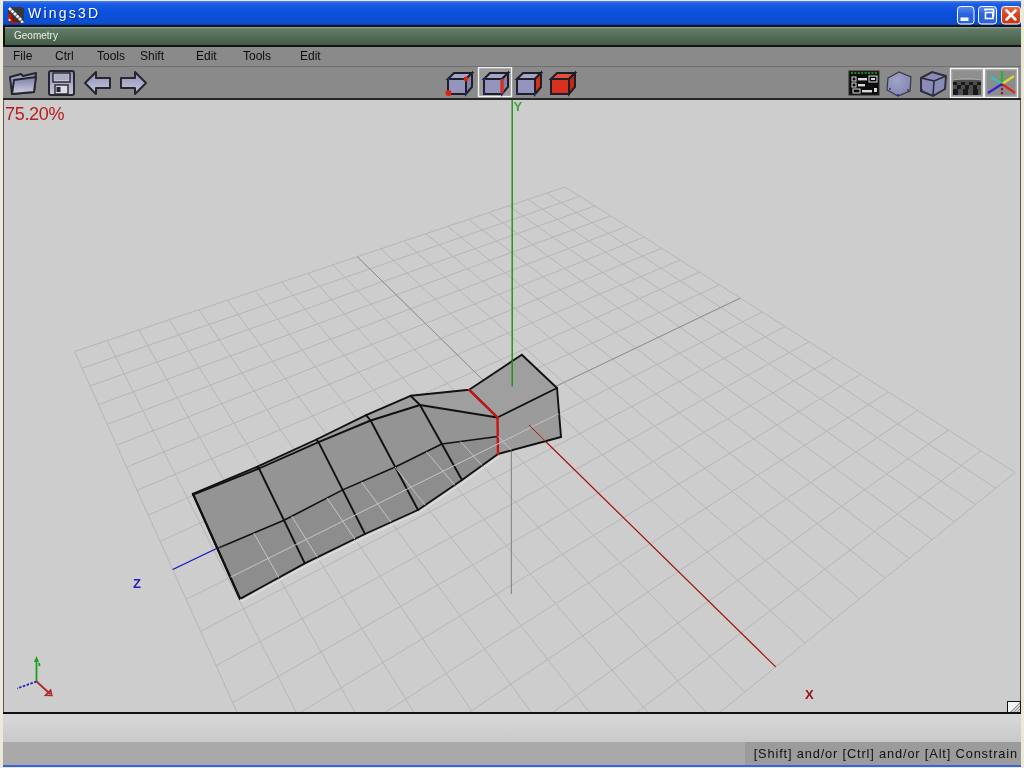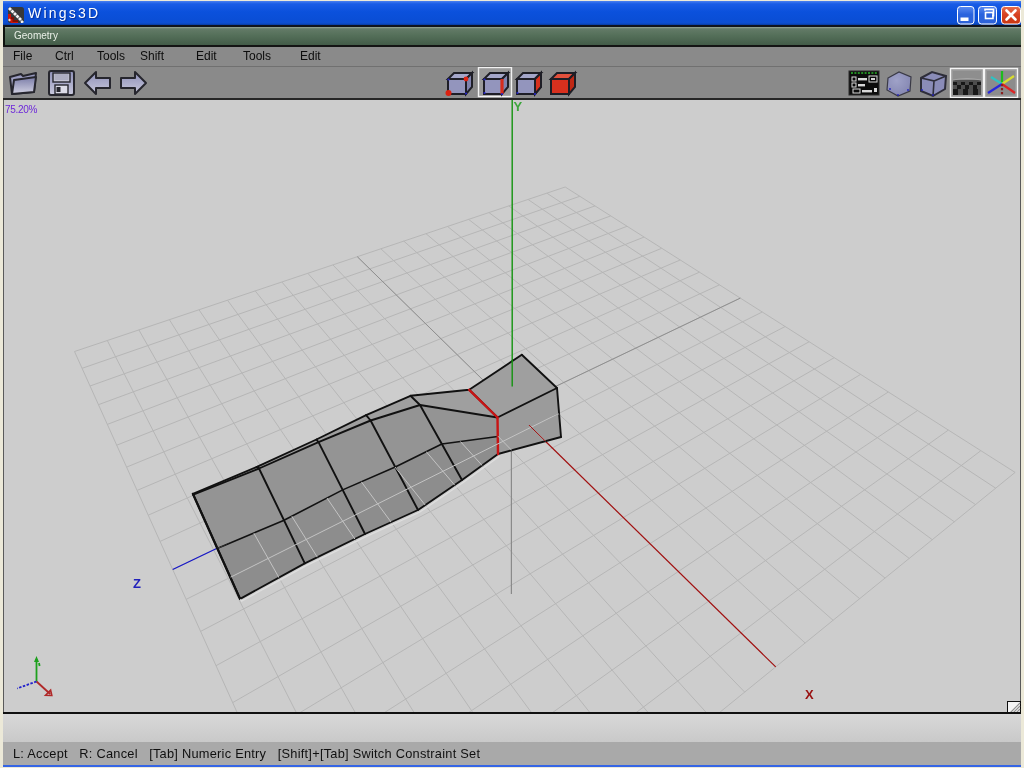--- a/index.html
+++ b/index.html
@@ -14,21 +14,21 @@
 #tbar{left:3px;top:66px;width:1018px;height:32px;background:#8a8a8a;border-top:1px solid #707070;box-sizing:border-box}
 #tline{left:3px;top:98px;width:1018px;height:2px;background:#262626}
 #vp{left:3px;top:100px;width:1018px;height:612px;background:#cdcdcd;border-left:1px solid #5a5a5a;border-right:1px solid #5a5a5a;box-sizing:border-box}
 #vbline{left:3px;top:712px;width:1018px;height:2px;background:#101010}
 #strip{left:3px;top:714px;width:1018px;height:28px;background:linear-gradient(#d8d8d8,#c9c9c9)}
 #sbar{left:3px;top:742px;width:1018px;height:23px;background:#a9a9a9;color:#101010;font-size:12.8px;letter-spacing:0.25px}
 #sbar .lft{position:absolute;left:10px;top:4px;white-space:pre}
 #sbar .rgt{position:absolute;left:742px;top:0;width:276px;height:23px;background:#9b9b9b}
 #sbar .rgt span{position:absolute;right:3px;top:4px;white-space:pre;letter-spacing:0.85px}
 #bline{left:3px;top:765px;width:1018px;height:2px;background:#3565e5}
-.zm{position:absolute;left:5px;top:104px;color:#6d28d9;font-size:10px;letter-spacing:-0.3px}
+.zm{position:absolute;left:5px;top:104px;color:#b91c1c;font-size:18px;letter-spacing:-0.3px}
 </style></head><body>
 <div id="title" class="abs">
 <svg class="abs" style="left:5px;top:6px" width="16" height="16" viewBox="0 0 16 16">
 <rect x="0" y="0" width="16" height="16" rx="2.5" fill="#383838"></rect>
 <path d="M0 7 L3 7 L3 10 L6 10 L6 13 L10 13 L10 16 L3 16 L0 12 Z" fill="#cc1408"></path>
 <path d="M3 10 L6 10 L6 13 L10 13 L10 15 L4.5 15 L4.5 12 L3 12 Z" fill="#7e1005"></path>
 <g fill="#f4f4f4">
 <path d="M0 2 L2 0 L4 2 L2 4 Z"></path>
 <path d="M2.5 4.5 L4.5 2.5 L6.5 4.5 L4.5 6.5 Z"></path>
 <path d="M5 7 L7 5 L9 7 L7 9 Z"></path>
@@ -331,14 +331,16 @@
 <path d="M34.8 47.5 L28.6 47.3 L33.6 42.2 Z" fill="none" stroke="#b02828" stroke-width="1.6"></path>
 <line x1="19.5" y1="33.5" x2="0" y2="40.5" stroke="#2222cc" stroke-width="1.8" stroke-dasharray="2.5 1.5"></line>
 </svg>
 <svg class="abs" style="left:1007px;top:701px" width="14" height="14" viewBox="0 0 14 14">
 <rect x="0.5" y="0.5" width="13" height="13" fill="#f4f4f4" stroke="#101010"></rect>
 <path d="M13 2 L2 13 M13 5 L5 13 M13 8 L8 13 M13 11 L11 13" stroke="#909090" stroke-width="1.2"></path>
 </svg>
 <div id="vbline" class="abs"></div>
 <div id="strip" class="abs"></div>
 <div id="sbar" class="abs">
-<span class="lft">L: Accept   R: Cancel   [Tab] Numeric Entry   [Shift]+[Tab] Switch Constraint Set</span>
+<div class="rgt">
+      <span>[Shift] and/or [Ctrl] and/or [Alt] Constrain</span>
+    </div>
 </div>
 <div id="bline" class="abs"></div>
 </body></html>

